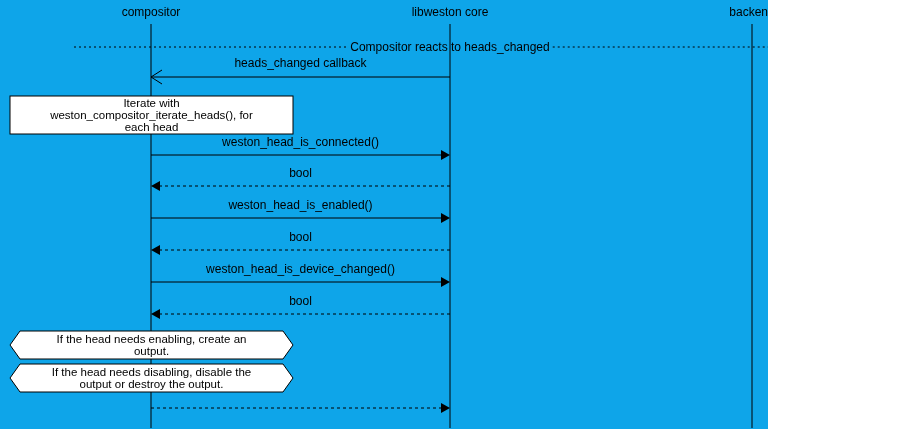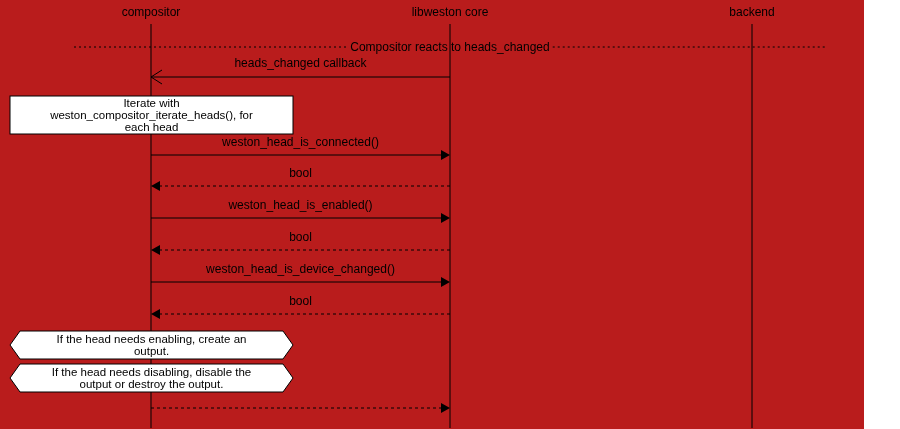--- a/index.html
+++ b/index.html
@@ -7,23 +7,23 @@
     margin: 0;
     padding: 0;
     background: #ffffff;
   }
   body {
     font-family: "Liberation Sans", "DejaVu Sans", sans-serif;
     color: #000000;
   }
   #diagram {
     position: relative;
-    width: 864px;
+    width: 768px;
     height: 429px;
-    background: #b91c1c;
+    background: #0ea5e9;
     overflow: hidden;
   }
   #diagram svg {
     position: absolute;
     left: 0;
     top: 0;
   }
   .lifeline-label {
     font-size: 12px;
     fill: #000000;

